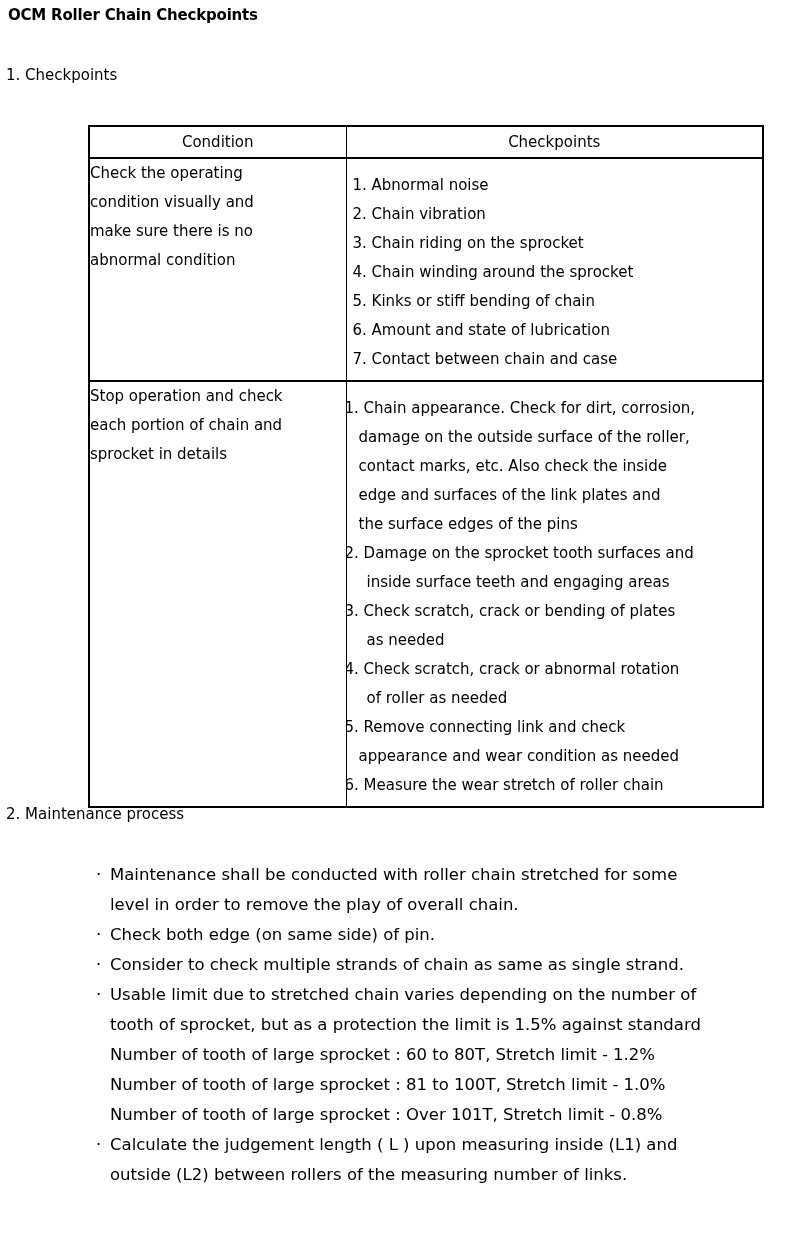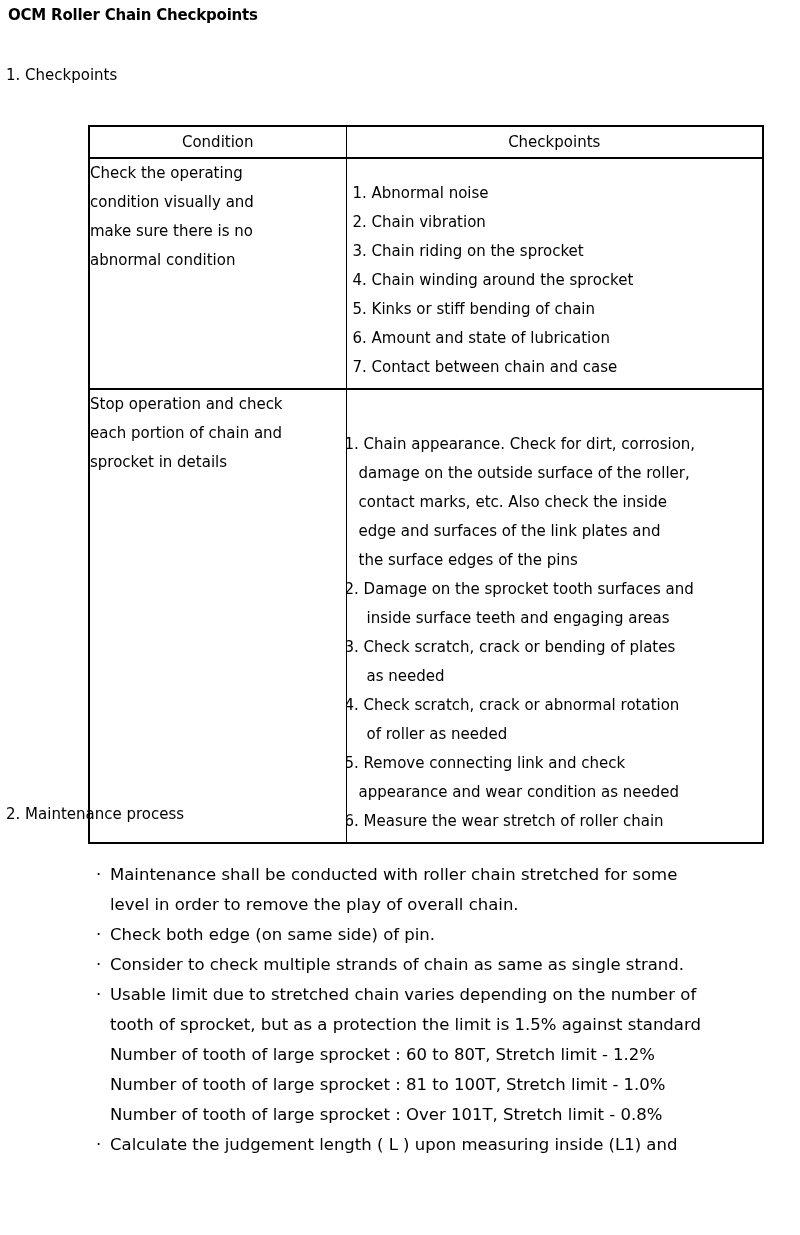--- a/index.html
+++ b/index.html
@@ -74,21 +74,21 @@
   }
   .cell-condition .line { white-space: nowrap; }
 
   
   .cell-checkpoints {
     position: relative;
     overflow: hidden;
     padding: 0;
   }
   .chk-inner {
-    padding: 20px 0 6px 6px;
+    padding: 12px 0 6px 6px;
   }
   .chk-item {
     display: block;
     white-space: nowrap;
   }
   .chk-item .cont {
     display: block;
     white-space: nowrap;
   }
 
@@ -166,21 +166,21 @@
       <td class="cell-condition">
         <div id="cond-1">
             <div class="line">Stop operation and check</div>
             <div class="line">each portion of chain and</div>
             <div class="line">sprocket in details</div>
           </div>
       </td>
       <td class="cell-checkpoints">
         <div class="chk-inner overflow-list" id="chk-1">
             <div class="chk-item hang-tight">
-              <span style="display: block; white-space: nowrap; margin-top: 20px;">1. Chain appearance. Check for dirt, corrosion,</span>
+              <span style="display: block; white-space: nowrap;">1. Chain appearance. Check for dirt, corrosion,</span>
               <span class="cont">damage on the outside surface of the roller,</span>
               <span class="cont">contact marks, etc. Also check the inside</span>
               <span class="cont">edge and surfaces of the link plates and</span>
               <span class="cont">the surface edges of the pins</span>
             </div>
             <div class="chk-item">
               <span style="display: block; white-space: nowrap;">2. Damage on the sprocket tooth surfaces and</span>
               <span class="cont">inside surface teeth and engaging areas</span>
             </div>
             <div class="chk-item">
@@ -224,14 +224,15 @@
       <span class="marker">·</span>
       <span class="line">Usable limit due to stretched chain varies depending on the number of</span>
       <span class="line">tooth of sprocket, but as a protection the limit is 1.5% against standard</span>
       <span class="line">Number of tooth of large sprocket : 60 to 80T, Stretch limit - 1.2%</span>
       <span class="line">Number of tooth of large sprocket : 81 to 100T, Stretch limit - 1.0%</span>
       <span class="line">Number of tooth of large sprocket : Over 101T, Stretch limit - 0.8%</span>
     </div>
     <div class="bullet">
       <span class="marker">·</span>
       <span class="line">Calculate the judgement length ( L ) upon measuring inside (L1) and</span>
+      <span class="line">outside (L2) between rollers of the measuring number of links.</span>
     </div>
   </div>
 
 </body></html>

